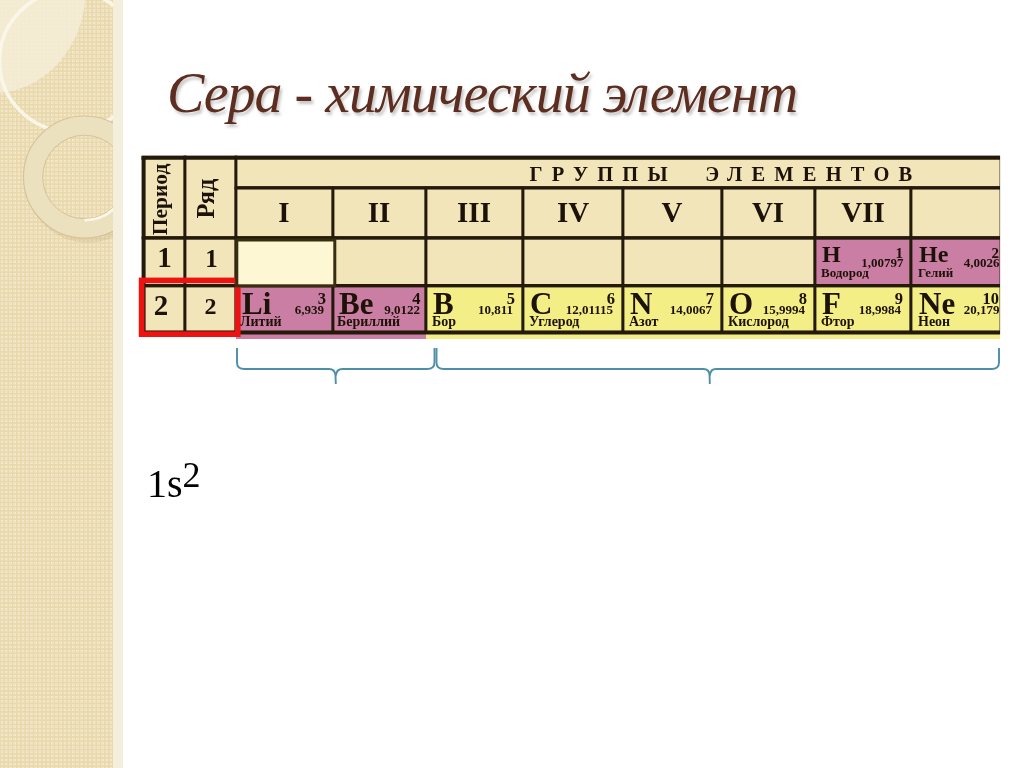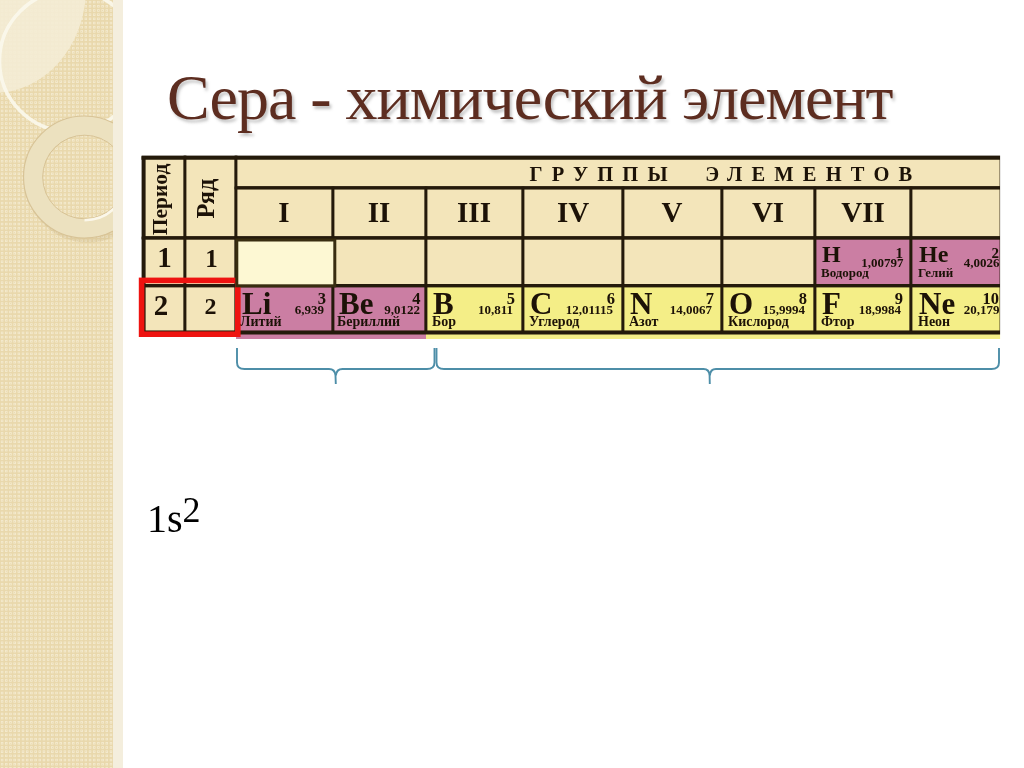--- a/index.html
+++ b/index.html
@@ -27,24 +27,24 @@
   <circle cx="84.5" cy="177" r="61" fill="none" stroke="#d5c092" stroke-width="1.2" opacity="0.9"></circle>
 
   <circle cx="84.5" cy="177" r="41.8" fill="none" stroke="#d5c092" stroke-width="1" opacity="0.9"></circle>
 
   <path d="M 84.5 220.3 A 43.3 43.3 0 0 0 127.8 177" fill="none" stroke="#fdfaee" stroke-width="2.6" opacity="0.9"></path>
 </svg>
 </div>
 
 <div class="abs" id="palestrip" style="left:113px;top:0;width:10px;height:768px;background:#f4eedd;"></div>
 
-<div class="abs" id="title" style="left:167px;top:61px;width:724px;font-size:64px;letter-spacing:-1px;color:#5d2d20;
-     white-space:nowrap;text-shadow:2px 3px 3px rgba(125,125,125,0.45);">Сера - химический элемент</div>
-
-<div class="abs" id="conf" style="left:147px;top:489px;font-size:40px;color:#000;">1s<span style="font-size:36px;vertical-align:10px;">2</span></div>
+<div class="abs" id="title" style="left:167px;top:61px;width:724px;font-size:56px;letter-spacing:-1px;color:#5d2d20;
+     white-space:nowrap;text-shadow:2px 3px 3px rgba(125,125,125,0.45);font-style:italic;">Сера - химический элемент</div>
+
+<div class="abs" id="conf" style="left:147px;top:454px;font-size:40px;color:#000;">1s<span style="font-size:36px;vertical-align:10px;">2</span></div>
 
 <svg class="abs" id="tablesvg" style="left:0;top:0;" width="1024" height="768">
 <g id="cells" stroke="#241a0b" stroke-width="2.8">
 
   <rect x="143" y="157" width="42" height="81" fill="#f3e5ba"></rect>
 
   <rect x="185" y="157" width="51" height="81" fill="#f3e5ba"></rect>
 
   <rect x="236" y="157" width="765" height="31" fill="#f3e5ba"></rect>
 

